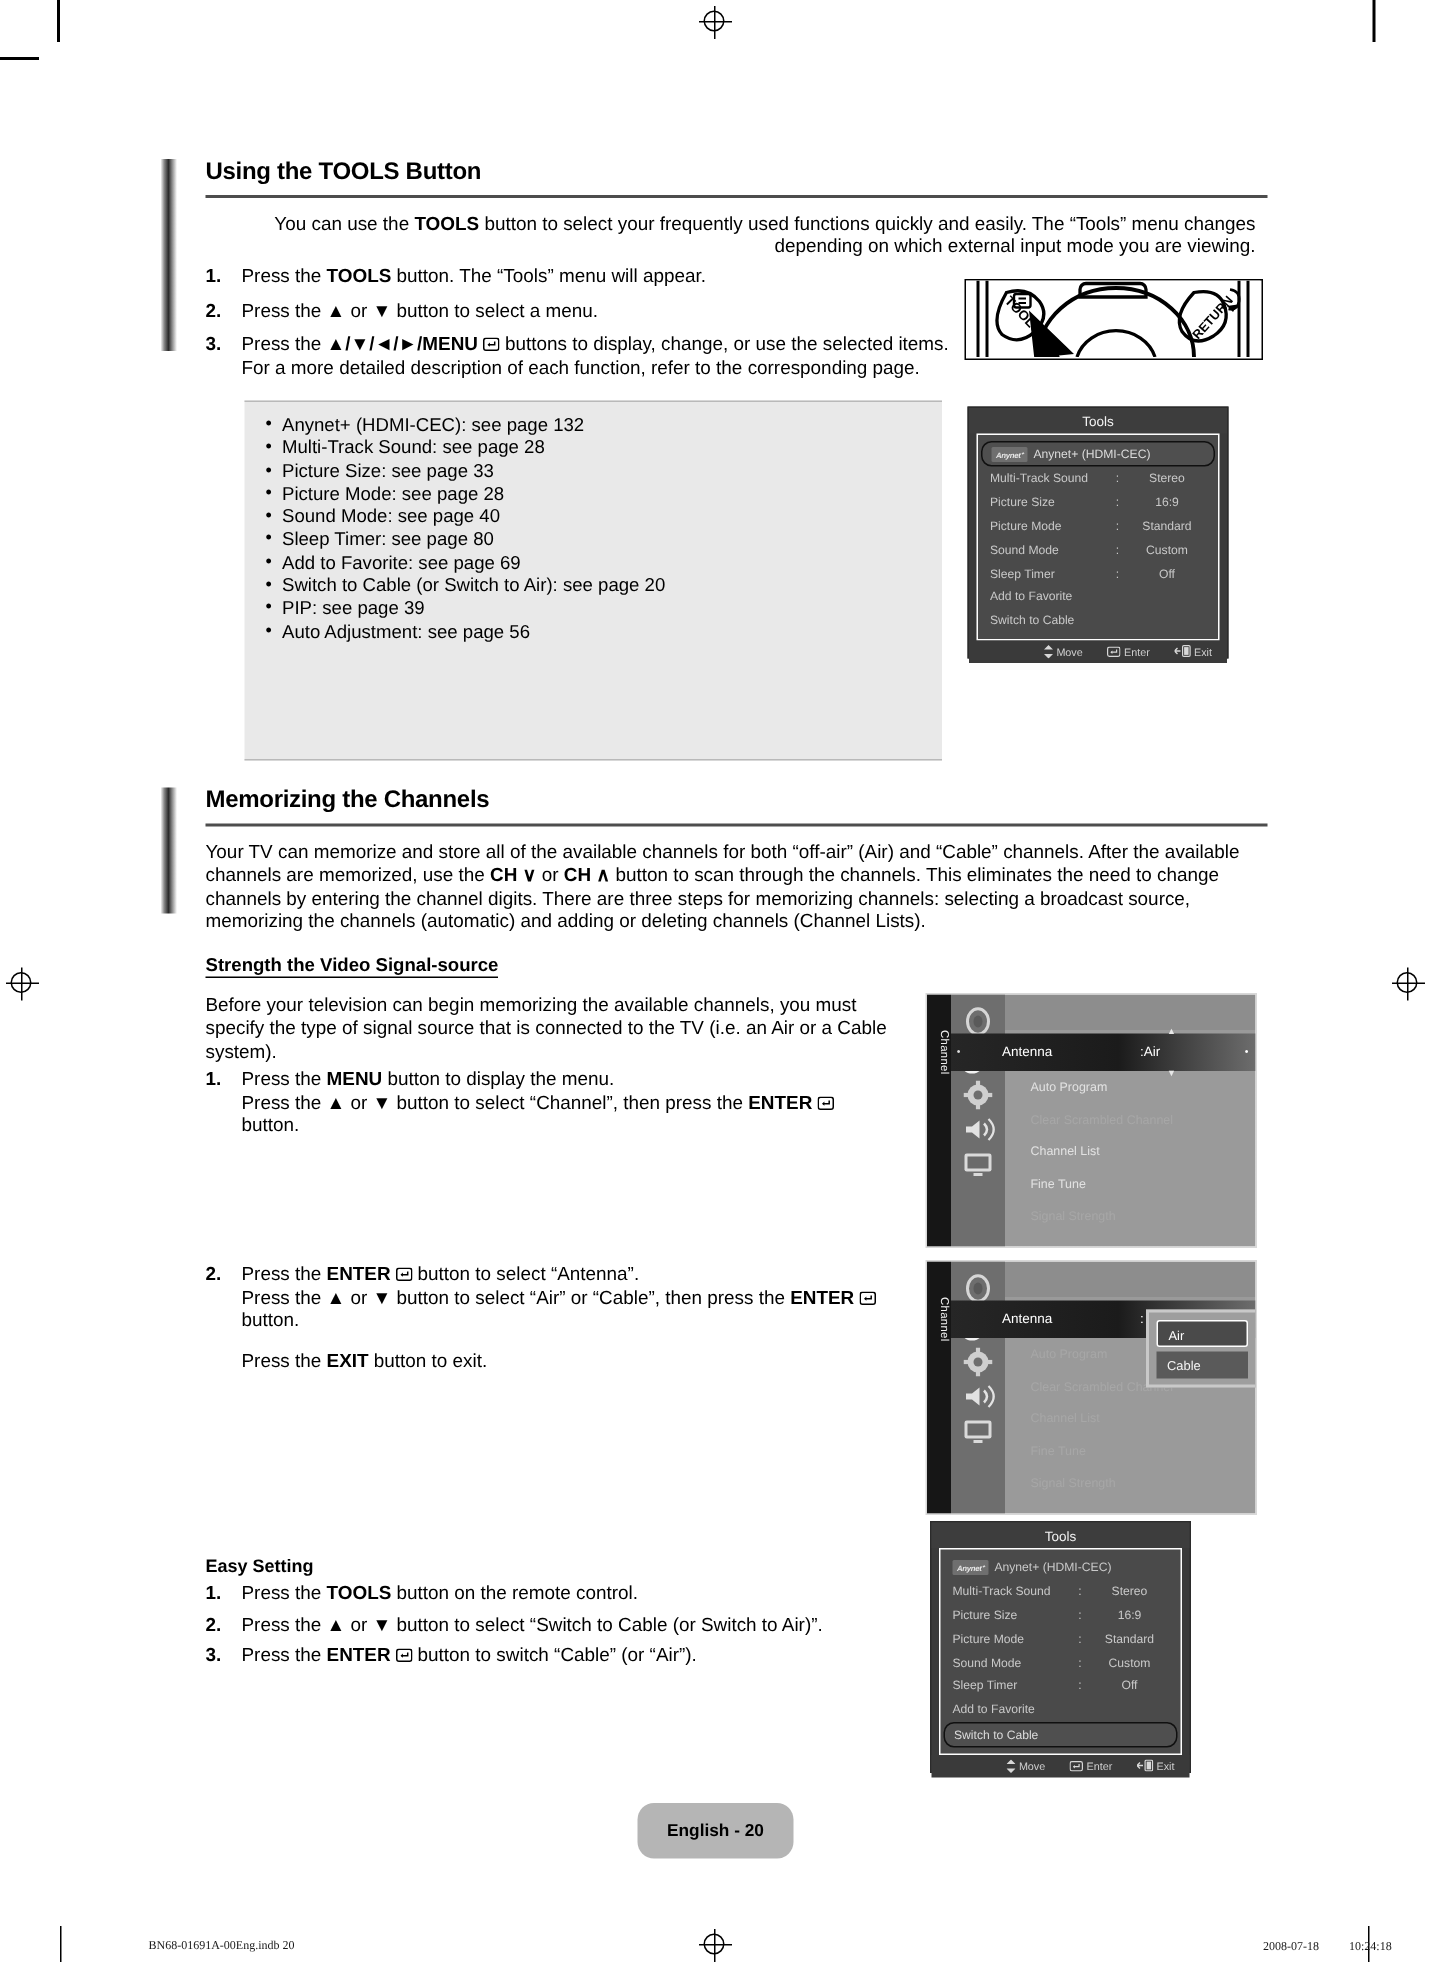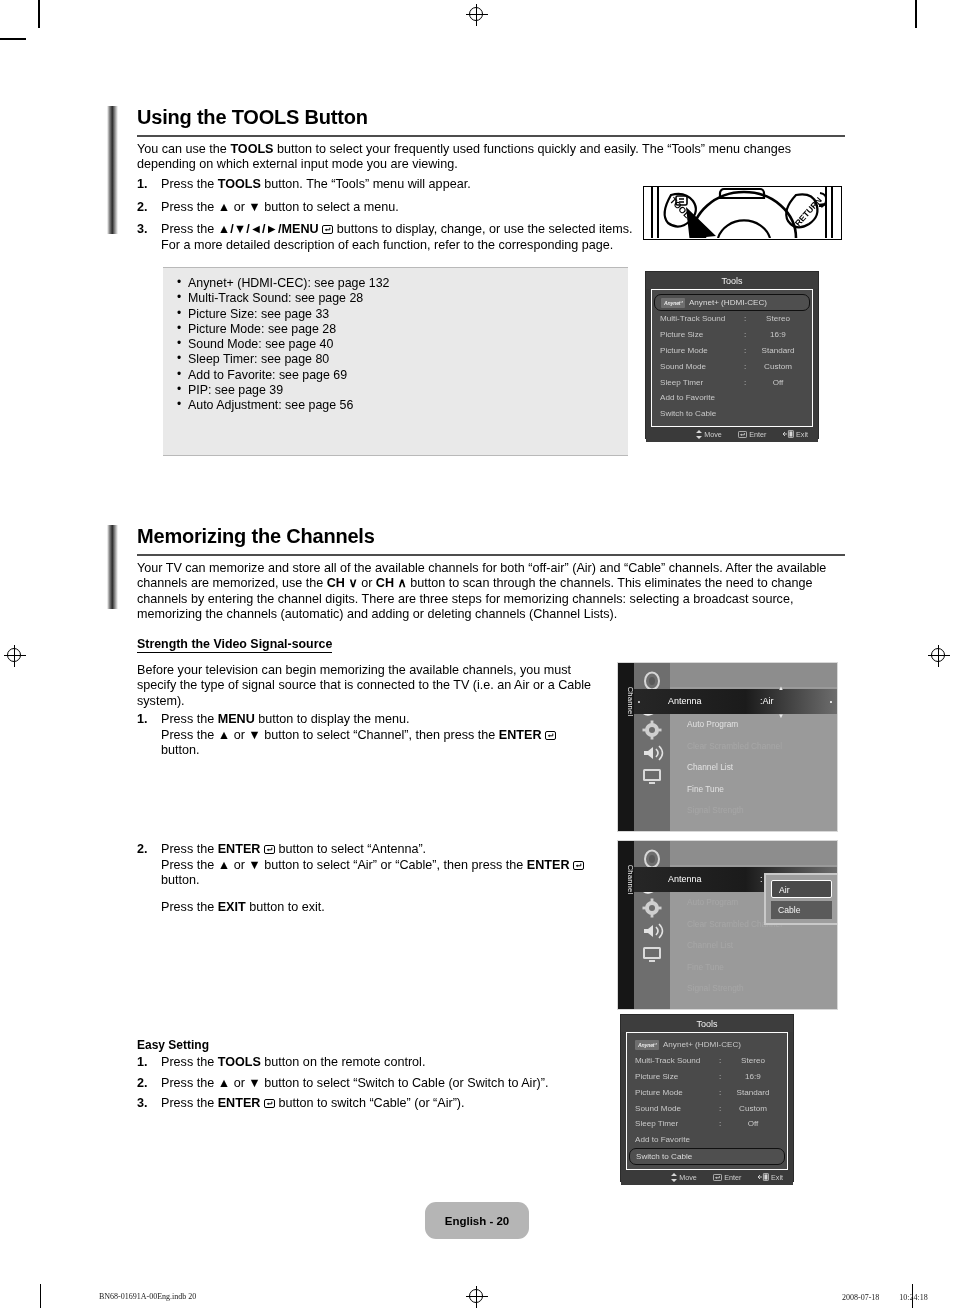--- a/index.html
+++ b/index.html
@@ -20,21 +20,21 @@
   
   .page{position:absolute;left:0;top:0;width:954px;height:1315px;}
 
   
   .section{position:absolute;}
   .sec-bar{
     position:absolute;left:0;top:0;width:11px;
     background:linear-gradient(to right,#ffffff 0%,#8a8a8a 22%,#2a2a2a 48%,#8f8f8f 72%,#ffffff 100%);
   }
   .sec-title{
-    font-size:20px;font-weight:bold;letter-spacing:-0.2px;
+    font-size:16px;font-weight:bold;letter-spacing:-0.2px;
     margin:0 0 2px 0;padding:0 0 4px 0;
   }
   .sec-rule{height:1.6px;background:#4d4d4d;}
 
   
   .para{font-size:12.6px;line-height:15.4px;}
   .para b{font-weight:bold;}
   .sub-head{font-size:12.4px;font-weight:bold;border-bottom:1.4px solid #000;display:inline-block;padding-bottom:1px;}
 
   
@@ -160,21 +160,21 @@
   <div class="footrule" style="left:912px;top:1284px;width:1.4px;height:24px;"></div>
 
   <div class="section" style="left:107px;top:106px;width:738px;">
     <div class="sec-bar" style="height:128px;"></div>
     <div style="margin-left:30px;">
       <div class="sec-title">Using the TOOLS Button</div>
       <div class="sec-rule"></div>
     </div>
   </div>
 
-  <div class="para" style="position:absolute;left:137px;top:142px;width:700px;">
+  <div class="para" style="position:absolute;left:137px;top:142px;width:700px;text-align:right;">
     You can use the <b>TOOLS</b> button to select your frequently used functions quickly and easily. The “Tools” menu changes
     depending on which external input mode you are viewing.
   </div>
 
   <div class="steps" style="position:absolute;left:137px;top:177px;width:500px;">
     <div class="step" style="margin-top:0;">
       <div class="num">1.</div>
       <div class="txt">Press the <b>TOOLS</b> button. The “Tools” menu will appear.</div>
     </div>
     <div class="step">
@@ -216,29 +216,30 @@
       <g transform="rotate(-48 163 23)">
         <text x="145" y="28" font-family="Liberation Sans, sans-serif" font-size="8.5" font-weight="bold" fill="#000">RETURN</text>
       </g>
       <path d="M176 6 q7 1 6 8 q-1 6 -7 5" fill="none" stroke="#000" stroke-width="1.8"></path>
       <path d="M174 17 l4 4 l3 -5 z" fill="#000"></path>
 
       <path d="M42 20 L72 49 L62 50 L66 58 L58 60 L54 51 L46 56 Z" fill="#000"></path>
     </svg>
   </div>
 
-  <div class="bulletbox" style="left:163px;top:267px;width:465px;height:189px;">
+  <div class="bulletbox" style="left:163px;top:267px;width:465px;height:240px;">
     <ul>
       <li>Anynet+ (HDMI-CEC): see page 132</li>
       <li>Multi-Track Sound: see page 28</li>
       <li>Picture Size: see page 33</li>
       <li>Picture Mode: see page 28</li>
       <li>Sound Mode: see page 40</li>
       <li>Sleep Timer: see page 80</li>
       <li>Add to Favorite: see page 69</li>
+      <li>Switch to Cable (or Switch to Air): see page 20</li>
       <li>PIP: see page 39</li>
       <li>Auto Adjustment: see page 56</li>
     </ul>
   </div>
 
   <div class="tools" style="left:645px;top:271px;width:174px;height:168px;">
     <div class="tools-title">Tools</div>
     <div class="tools-body">
       <div class="trow sel">
         <span class="anynet-badge">Anynet⁺</span>

